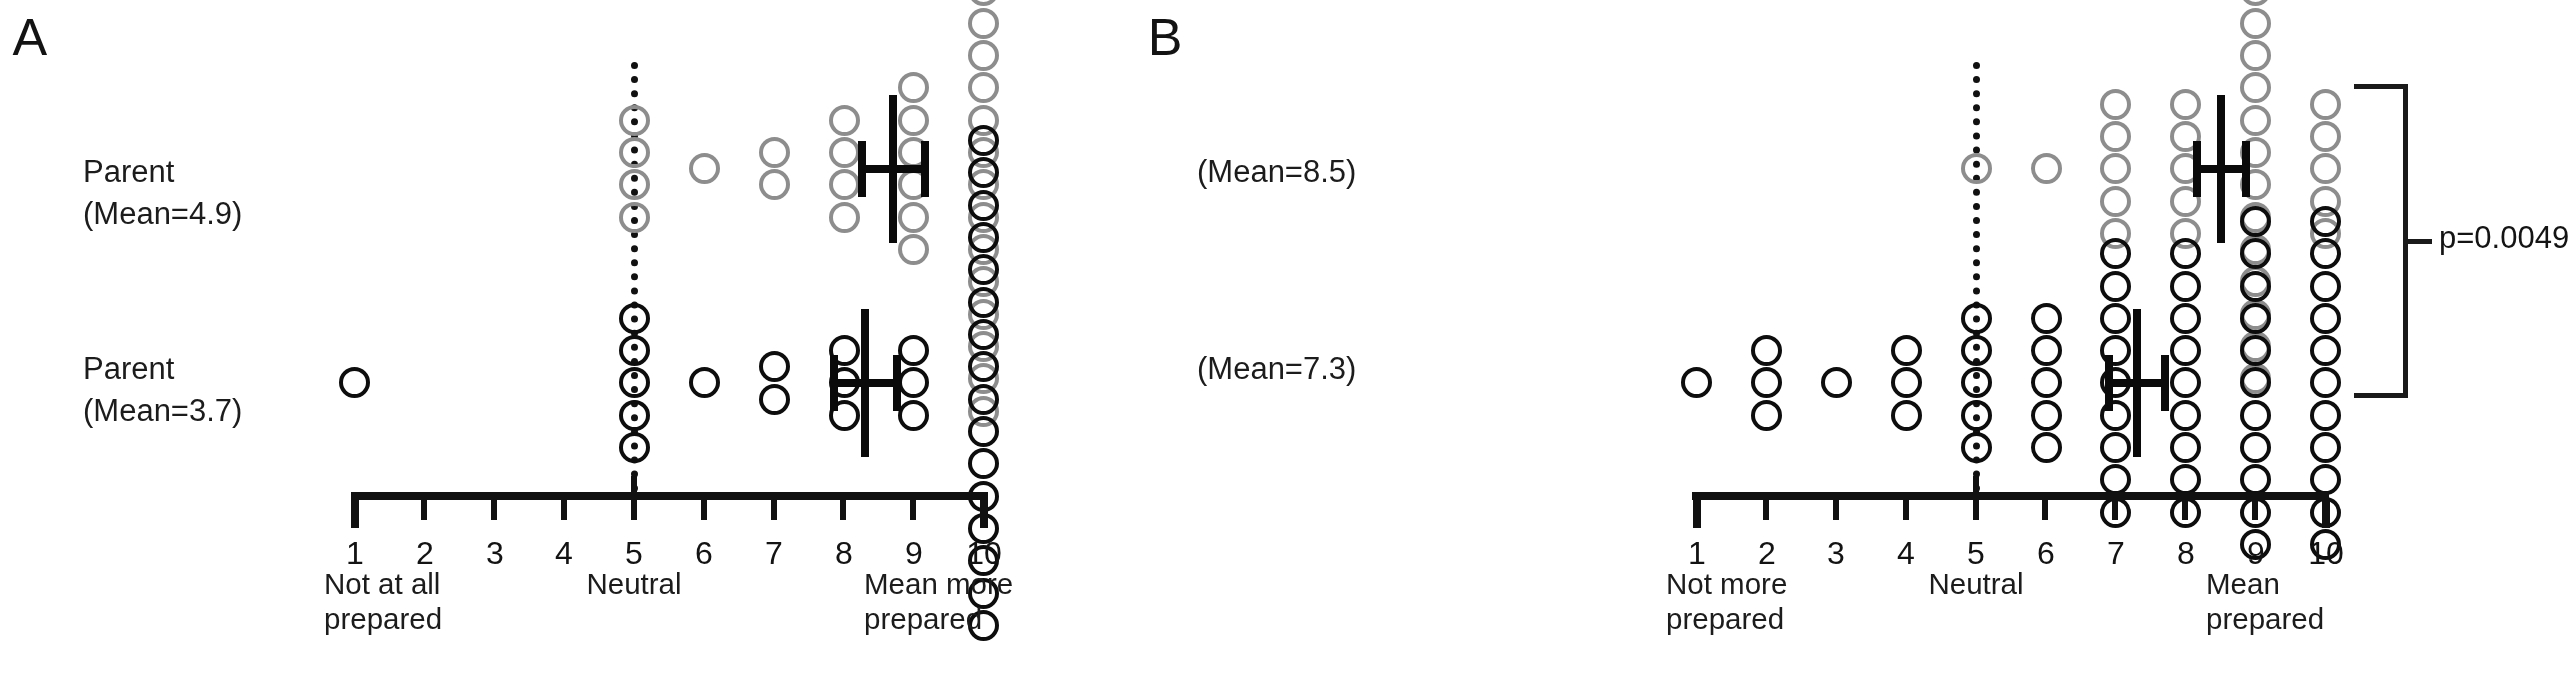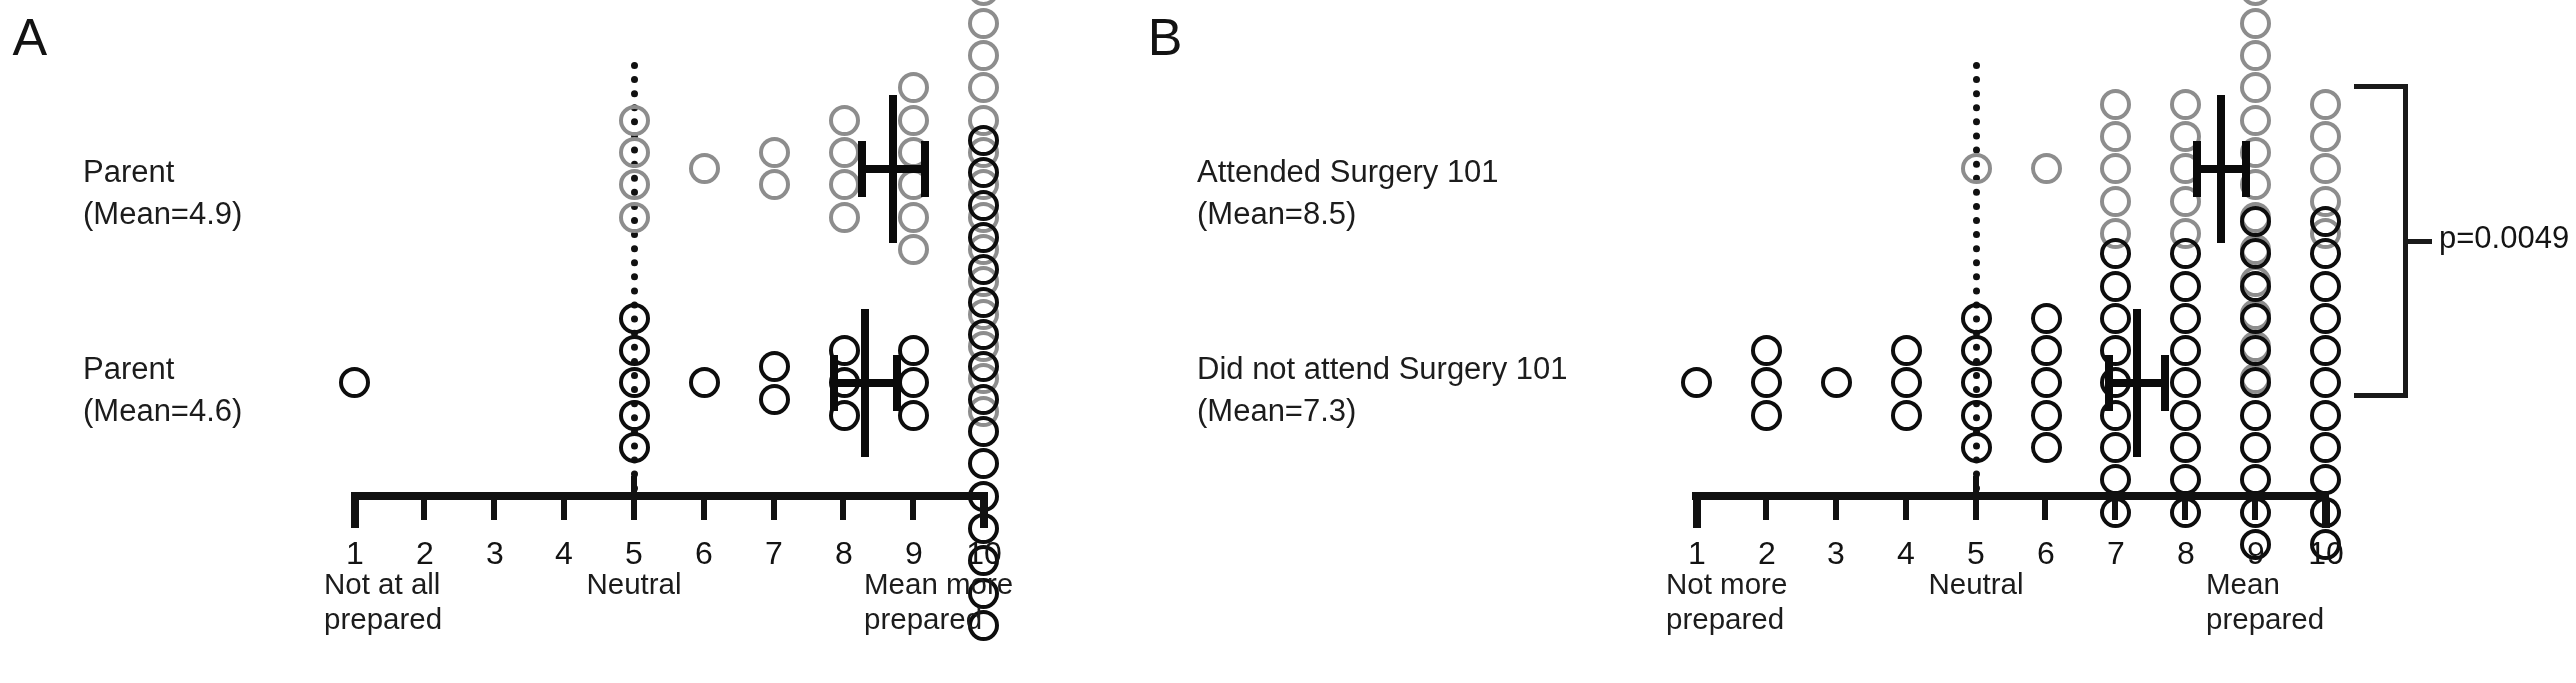--- a/index.html
+++ b/index.html
@@ -49,21 +49,21 @@
   <div class="panel" id="panel-a">
     <div class="panel-letter" style="left:12.6px;top:11.2px;">A</div>
 
     <div class="row-label" style="left:83px;top:151px;">
       <span>Parent</span>
       <span class="l2">(Mean=4.9)</span>
     </div>
 
     <div class="row-label" style="left:83px;top:348px;">
       <span>Parent</span>
-      <span class="l2">(Mean=4.6)</span>
+      <span class="l2">(Mean=3.7)</span>
     </div>
 
     <div class="plot" id="plot-a" style="left:0;top:0;width:1180px;height:684px;">
         <div class="neutral-line" style="left:631px;top:62px;height:430px;"></div>
         <div class="dot gray" style="left:619px;top:105px;width:31px;height:31px;"></div>
         <div class="dot gray" style="left:619px;top:137px;width:31px;height:31px;"></div>
         <div class="dot gray" style="left:619px;top:169px;width:31px;height:31px;"></div>
         <div class="dot gray" style="left:619px;top:202px;width:31px;height:31px;"></div>
         <div class="dot gray" style="left:689px;top:153px;width:31px;height:31px;"></div>
         <div class="dot gray" style="left:759px;top:137px;width:31px;height:31px;"></div>
@@ -156,26 +156,24 @@
         <div class="anchor-label" style="left: 324px; top: 566px;"><span>Not at all</span><span class="l2">prepared</span></div>
         <div class="anchor-label center" style="left: 634px; top: 566px;"><span>Neutral</span></div>
         <div class="anchor-label" style="left: 864px; top: 566px;"><span>Mean more</span><span class="l2">prepared</span></div>
       </div>
   </div>
 
   <div class="panel" id="panel-b">
     <div class="panel-letter" style="left:9.8px;top:11.2px;">B</div>
 
     <div class="row-label" style="left:59px;top:151px;">
-      <span>Attended Surgery 101</span>
       <span class="l2">(Mean=8.5)</span>
     </div>
 
     <div class="row-label" style="left:59px;top:348px;">
-      <span>Did not attend Surgery 101</span>
       <span class="l2">(Mean=7.3)</span>
     </div>
 
     <div class="plot" id="plot-b" style="left:0;top:0;width:1438px;height:684px;">
         <div class="neutral-line" style="left:835px;top:62px;height:430px;"></div>
         <div class="dot gray" style="left:823px;top:153px;width:31px;height:31px;"></div>
         <div class="dot gray" style="left:893px;top:153px;width:31px;height:31px;"></div>
         <div class="dot gray" style="left:962px;top:89px;width:31px;height:31px;"></div>
         <div class="dot gray" style="left:962px;top:121px;width:31px;height:31px;"></div>
         <div class="dot gray" style="left:962px;top:153px;width:31px;height:31px;"></div>

